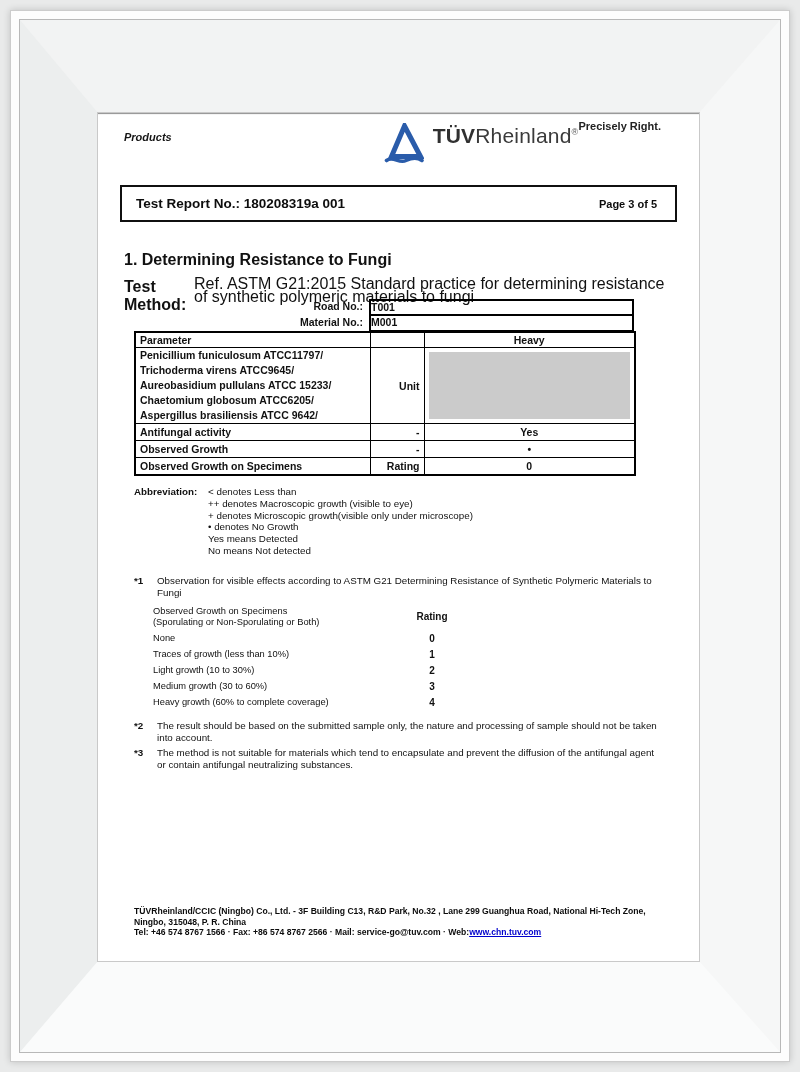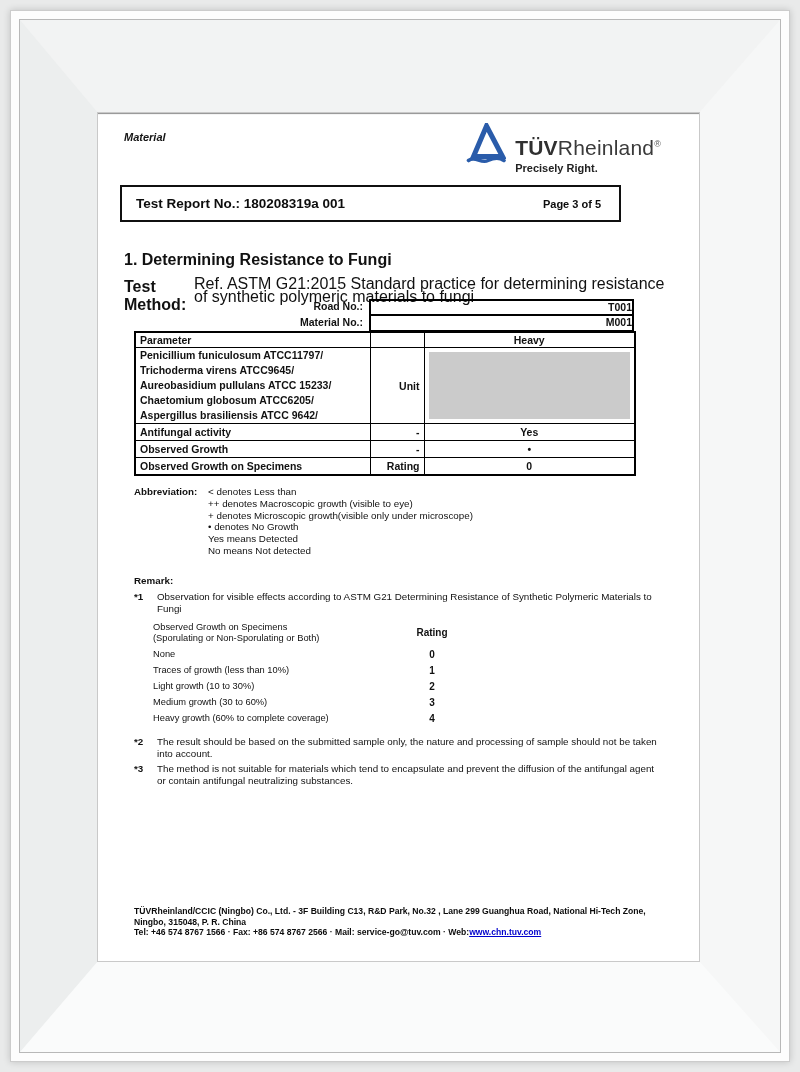--- a/index.html
+++ b/index.html
@@ -36,47 +36,47 @@
   
   .products{
     position:absolute;left:26px;top:18px;
     font-size:11px;font-weight:bold;font-style:italic;color:#151515;
   }
   .logo{
     position:absolute;top:6px;right:38px;
     display:flex;align-items:flex-start;gap:9px;
   }
   .logo-tri{width:40px;height:44px;margin-top:4px;}
-  .logo-text{display:flex;flex-direction:column;margin-top:12px;}
+  .logo-text{display:flex;}
   .brand{font-size:21px;color:#3a3a3a;letter-spacing:0.2px;line-height:26px;}
   .brand .bold{font-weight:bold;color:#303030;}
   .brand sup{font-size:9px;color:#555;}
   .tagline{font-size:11px;font-weight:bold;color:#222;margin-top:1px;}
   
   .report-box{
-    position:absolute;left:22px;top:72px;width:501px;height:37px;
+    position:absolute;left:22px;top:72px;width:557px;height:37px;
     box-sizing:border-box;border:2px solid #101010;background:#fff;
     display:flex;align-items:center;justify-content:space-between;
     padding:0 18px 0 14px;
     gap:28px;
   }
   .report-title{font-size:13.5px;font-weight:bold;color:#0d0d0d;}
   .report-page{font-size:11px;font-weight:bold;color:#0d0d0d;}
   
   .section{position:absolute;left:26px;top:122px;width:556px;font-size:16px;margin-top:16px;}
   .sec-heading{font-weight:bold;margin-bottom:9px;}
   .method-row{display:flex;}
   .method-label{font-weight:bold;width:70px;flex:none;}
   .method-text{flex:1;line-height:12.5px;max-width:478px;}
   .result-label{font-weight:bold;margin-top:11px;}
   
   .tablewrap{position:absolute;left:36px;top:186px;width:500px;font-size:10.5px;}
   .pre-row{display:flex;height:16px;}
   .pre-label{width:235px;box-sizing:border-box;text-align:right;font-weight:bold;padding-right:6px;line-height:15px;}
-  .pre-value{width:265px;box-sizing:border-box;border:1px solid #000;border-left-width:2px;border-right-width:2px;text-align:right;font-weight:bold;line-height:13px;}
+  .pre-value{width:265px;box-sizing:border-box;border:1px solid #000;border-left-width:2px;border-right-width:2px;text-align:left;font-weight:bold;line-height:13px;}
   .pre-row:first-child .pre-value{border-top-width:2px;}
   table.main{border-collapse:collapse;width:500px;table-layout:fixed;border:2px solid #000;}
   table.main td{border:1px solid #000;padding:0 4px;vertical-align:middle;line-height:14px;}
   .col-param{width:235px;}
   .col-unit{width:54px;}
   .col-result{width:211px;}
   td.hdr-param{font-weight:bold;height:14px;}
   td.hdr-result{font-weight:bold;text-align:center;height:14px;}
   td.fungi{padding:1px 4px;}
   td.fungi div{line-height:15px;font-weight:bold;white-space:nowrap;}
@@ -105,21 +105,21 @@
   .footer{position:absolute;left:36px;top:793px;width:552px;font-size:8.6px;font-weight:bold;line-height:10.6px;color:#0c0c0c;}
   .weblink{color:#0000cc;text-decoration:underline;cursor:pointer;}
 </style>
 </head>
 <body>
 
 <div class="frame">
   <div class="frame-bevel">
     <div class="page">
 
-      <div class="products">Material</div>
+      <div class="products">Products</div>
 
       <div class="logo" style="color: rgb(42, 92, 170);">
         <svg class="logo-tri" viewBox="0 0 40 44">
           <path d="M20.5 3 L36.5 33.5 L7.5 33.5 Z" fill="none" stroke="currentColor" stroke-width="5" stroke-linejoin="miter"></path>
           <path d="M2.5 37.5 C 9 32.5, 15 41, 22 37.5 S 34 34.5, 38 37.5" fill="none" stroke="currentColor" stroke-width="3.6" stroke-linecap="round"></path>
         </svg>
         <div class="logo-text">
           <div class="brand"><span class="bold">TÜV</span><span>Rheinland</span><sup>®</sup></div>
           <div class="tagline">Precisely Right.</div>
         </div>
@@ -197,21 +197,20 @@
           <div>&lt; denotes Less than</div>
           <div>++ denotes Macroscopic growth (visible to eye)</div>
           <div>+ denotes  Microscopic growth(visible only under microscope)</div>
           <div>• denotes No Growth</div>
           <div>Yes means Detected</div>
           <div>No means Not detected</div>
         </div>
       </div>
 
       <div class="remark">
-        <div class="remark-label">Remark:</div>
 
         <div class="ritem">
           <div class="rmark">*1</div>
           <div class="rtext">Observation for visible effects according to ASTM G21 Determining Resistance of Synthetic Polymeric Materials to Fungi</div>
         </div>
 
         <div class="rating-table">
           <div class="rt-row rt-head">
             <div class="rt-desc">
               <div>Observed Growth on Specimens</div>

